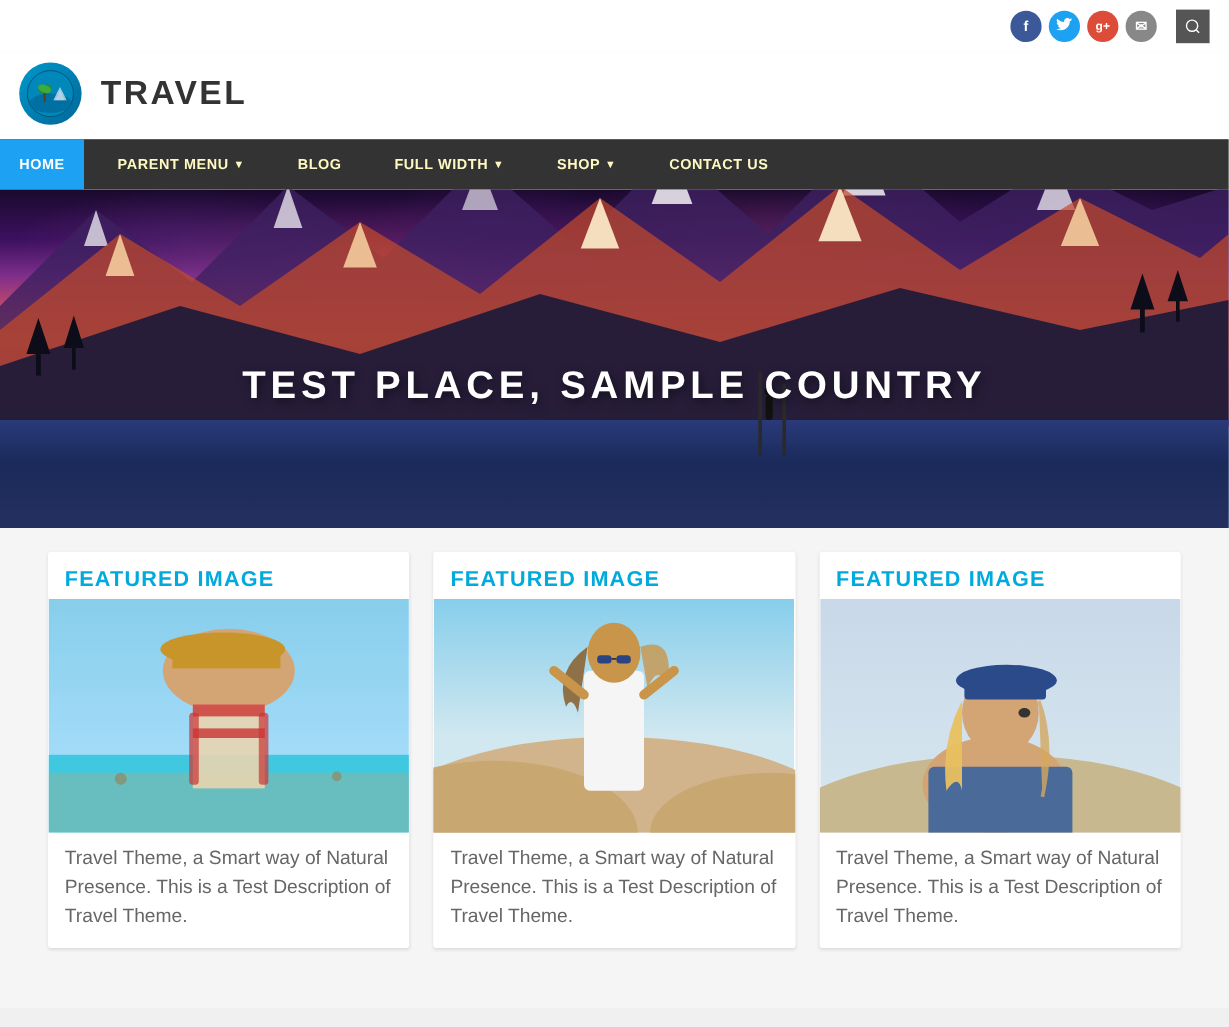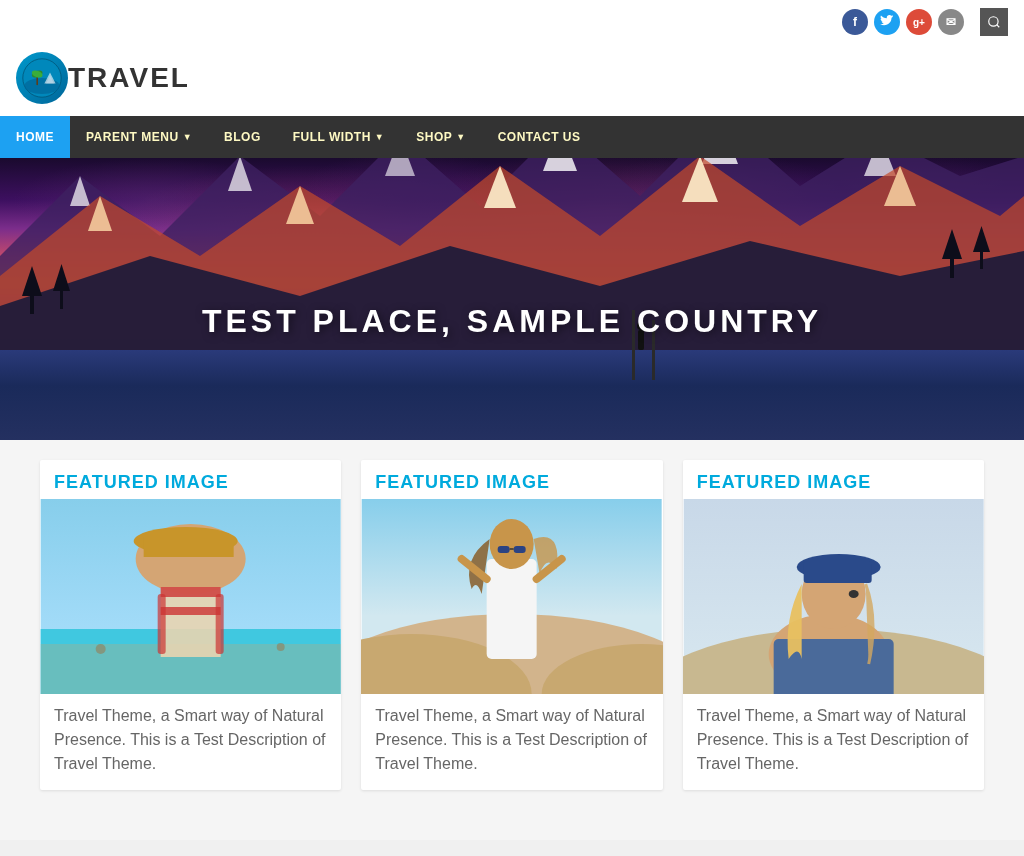--- a/index.html
+++ b/index.html
@@ -36,34 +36,34 @@
       justify-content: center; color: #fff;
     }
 
     
     .header {
       display: flex; align-items: center;
       background: #fff;
       padding: 8px 16px 12px 16px;
       justify-content: space-between;
     }
-    .logo { display: flex; align-items: center; gap: 0; }
+    .logo { display: flex; align-items: center; gap: 16px; }
     .logo-circle {
       width: 52px; height: 52px; border-radius: 50%;
       background: linear-gradient(135deg, #0099cc, #006699);
       display: flex; align-items: center; justify-content: center;
       overflow: hidden;
     }
     .logo-circle svg { width: 40px; height: 40px; }
     .logo-text { font-size: 28px; font-weight: bold; color: #333; letter-spacing: 2px; }
 
     
     nav {
       background: #333;
-      display: flex; align-items: stretch;
+      display: flex; align-items: stretch; gap: 12px;
     }
     .nav-item {
       padding: 14px 16px; color: #fef9c3; font-size: 12px; font-weight: bold;
       text-transform: uppercase; cursor: pointer; display: flex; align-items: center;
       gap: 4px; white-space: nowrap; letter-spacing: 0.5px;
       transition: background 0.2s;
     }
     .nav-item.active { background: #1da1f2; color: #fff; }
     .nav-arrow { font-size: 9px; }
 

